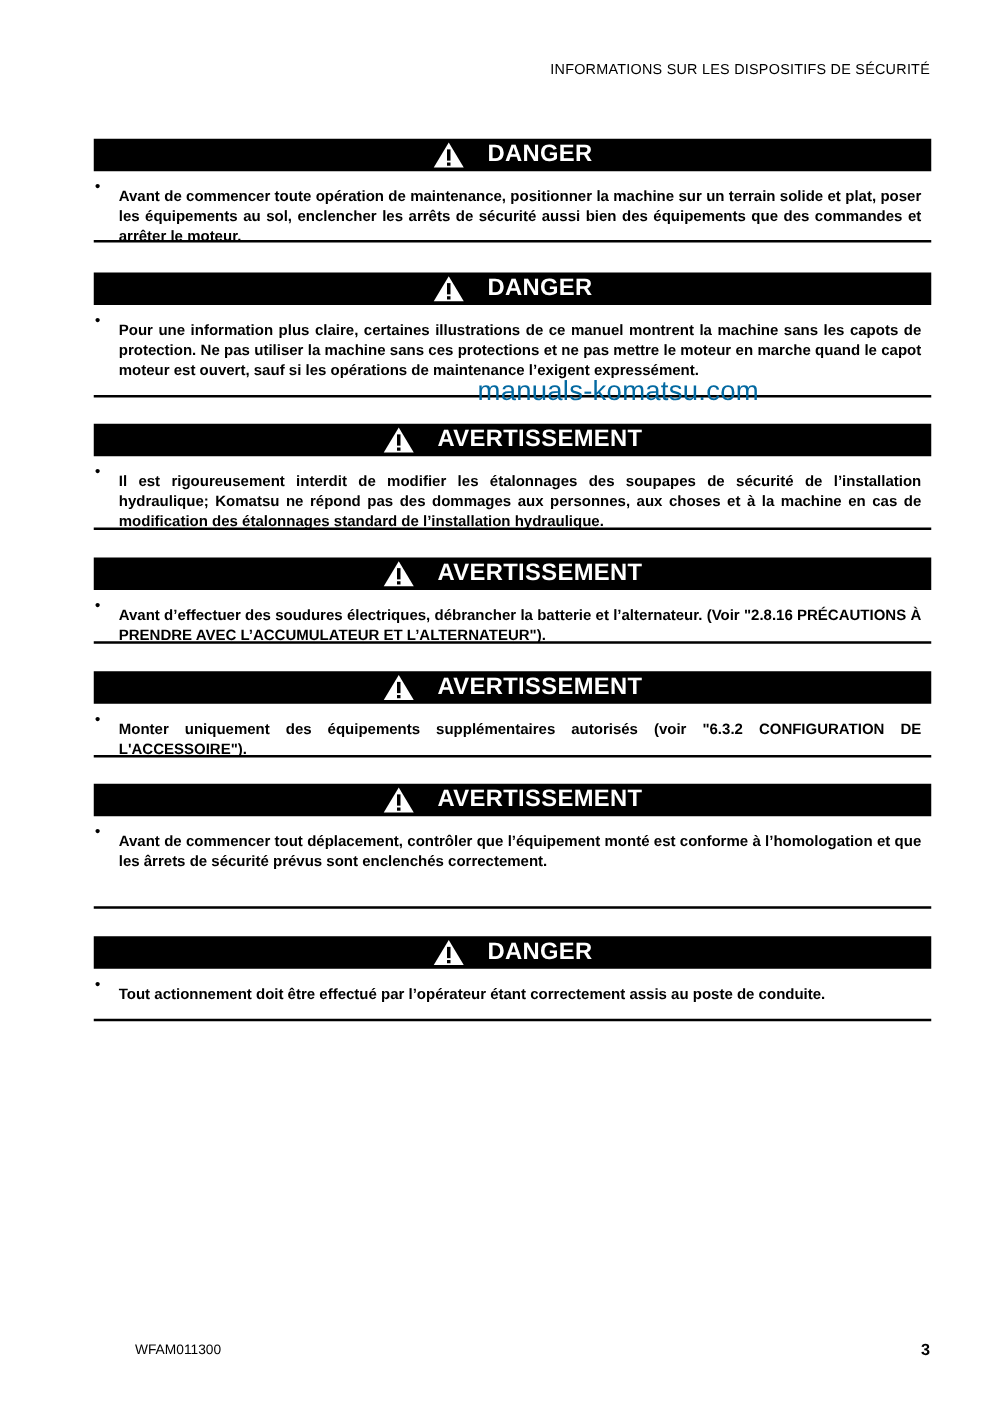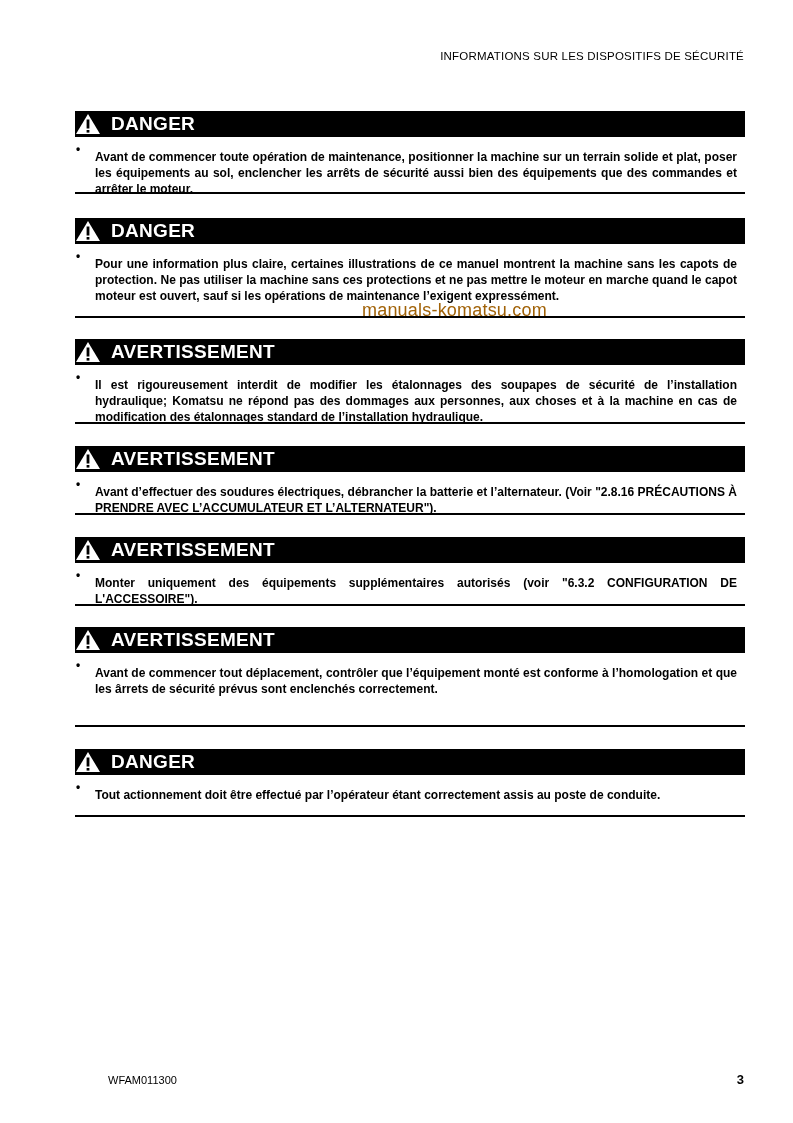--- a/index.html
+++ b/index.html
@@ -1,25 +1,25 @@
 <!DOCTYPE html>
 <html><head>
   <meta charset="utf-8">
   <style>
     html, body { margin: 0; padding: 0; background: #ffffff; }
     body { width: 793px; height: 1123px; position: relative; overflow: hidden; font-family: "Liberation Sans", sans-serif; color: #000; }
     .header-title { position: absolute; top: 50px; right: 49px; font-size: 11.5px; letter-spacing: 0.2px; }
     .section { position: absolute; left: 75px; width: 670px; }
-    .bar { background: #000; height: 26px; display: flex; align-items: center; color: #fff; font-weight: bold; font-size: 19px; letter-spacing: 0.3px; }
+    .bar { background: #000; height: 26px; display: flex; align-items: center; justify-content: center; color: #fff; font-weight: bold; font-size: 19px; letter-spacing: 0.3px; gap: 8px; }
     .bar .icon { width: 26px; height: 22px; margin-right: 10px; display: inline-block; }
     .body { position: relative; padding: 4px 0 0 12px; font-size: 12px; font-weight: bold; line-height: 16px; text-align: justify; text-align-last: left; }
     .body p { margin: 8px; text-align: justify; }
     .body .bullet { position: absolute; left: 1px; top: 4px; font-size: 12px; }
     .rule { position: absolute; left: 0; width: 670px; height: 2px; background: #000; }
-    .watermark { position: absolute; left: 362px; top: 300px; font-size: 18px; color: #a16207; letter-spacing: 0.2px; }
+    .watermark { position: absolute; left: 382px; top: 300px; font-size: 22px; color: #0369a1; letter-spacing: 0.2px; }
     .footer-code { position: absolute; left: 75px; top: 1074px; font-size: 11px; margin-left: 33px; }
     .footer-page { position: absolute; right: 49px; top: 1072px; font-size: 13px; font-weight: bold; }
   </style>
 </head>
 <body>
 
 <div class="header-title">INFORMATIONS SUR LES DISPOSITIFS DE SÉCURITÉ</div>
 
 <div class="section" style="top:111px;">
   <div class="bar">

